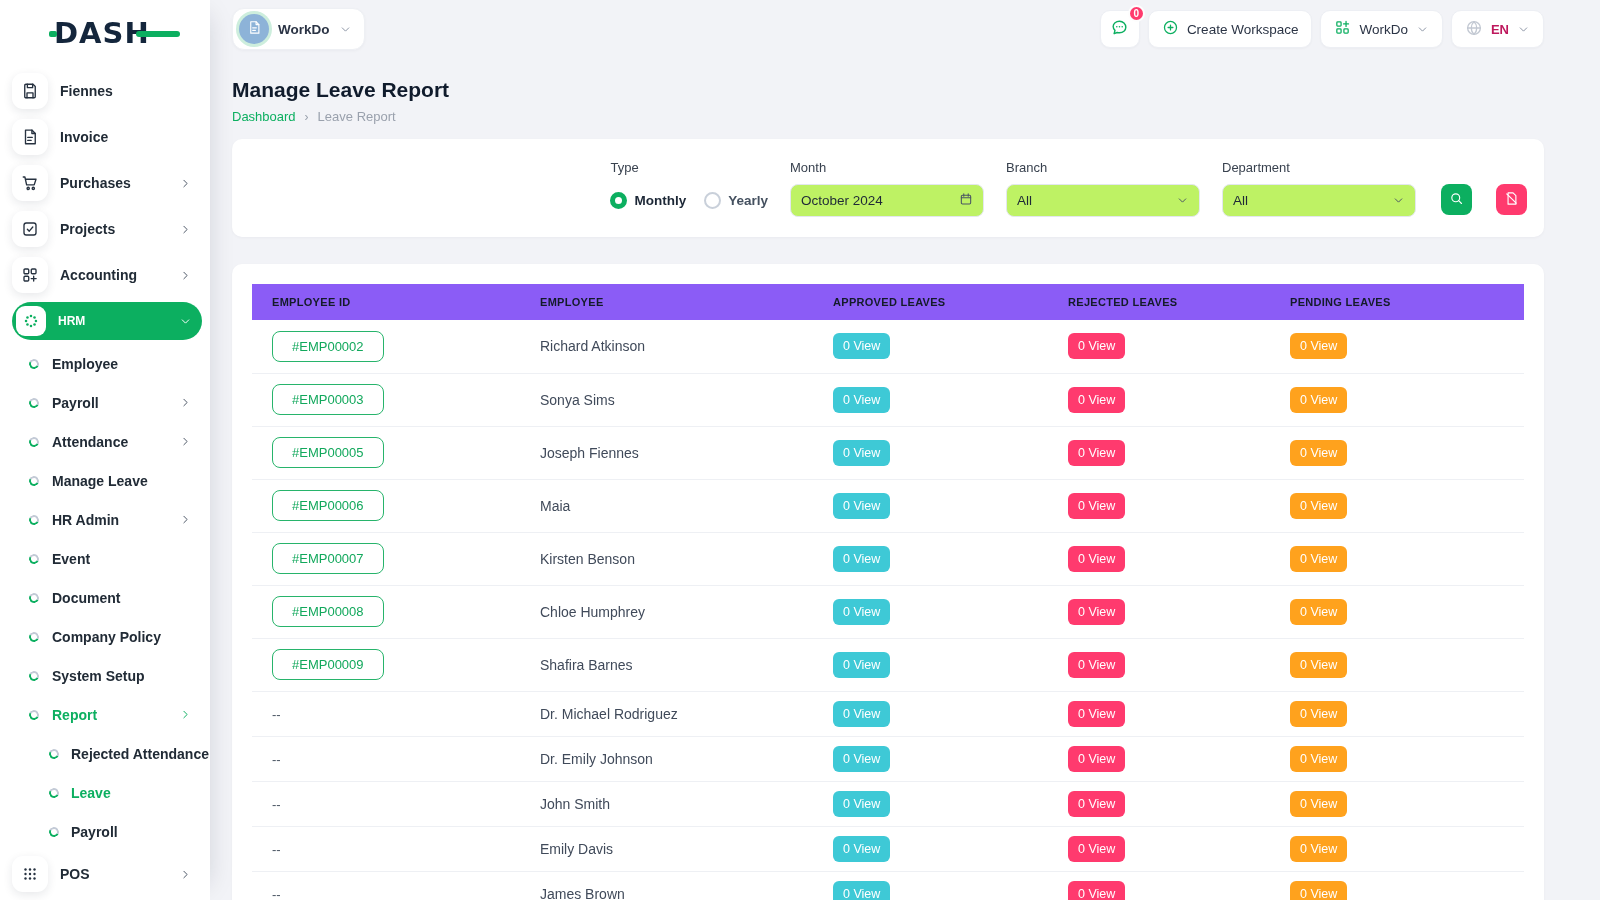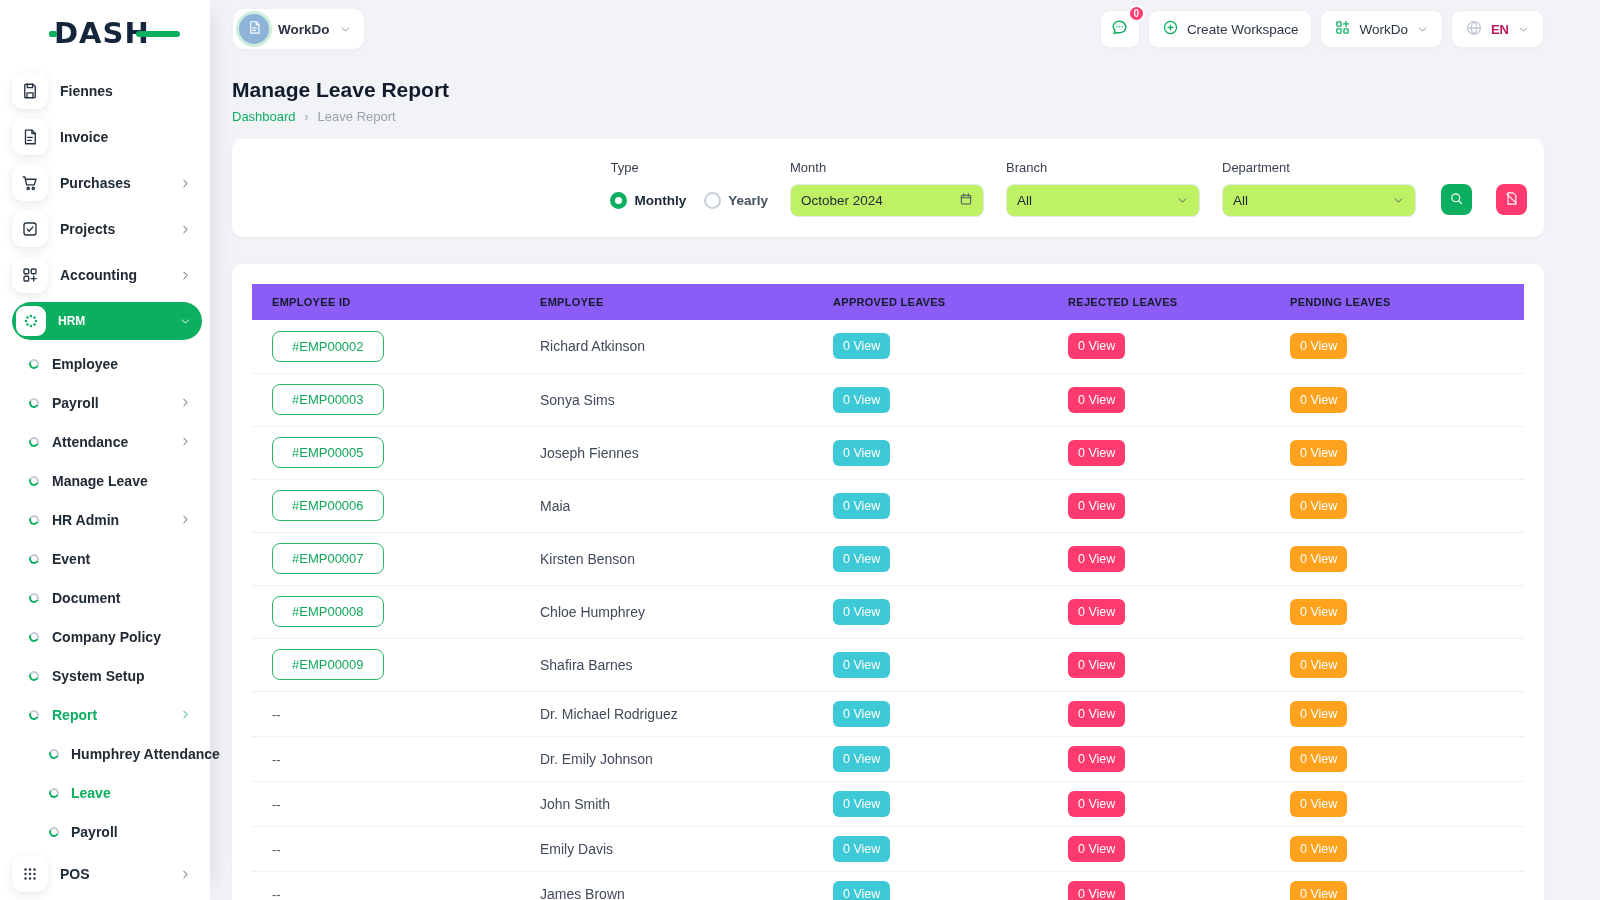--- a/index.html
+++ b/index.html
@@ -257,21 +257,21 @@
         <span class="bullet"></span>
         <span class="nav-label">Report</span>
         <span class="nav-chev">
           <svg viewBox="0 0 24 24" style="width:13px;height:13px" fill="none" stroke="currentColor" stroke-width="1.8" stroke-linecap="round" stroke-linejoin="round">
             <path d="M9 6l6 6-6 6"></path>
           </svg>
         </span>
       </div>
       <div class="nav-row style-bullet2">
         <span class="bullet"></span>
-        <span class="nav-label">Humphrey Attendance</span>
+        <span class="nav-label">Rejected Attendance</span>
       </div>
       <div class="nav-row style-bullet2 active-text">
         <span class="bullet"></span>
         <span class="nav-label">Leave</span>
       </div>
       <div class="nav-row style-bullet2">
         <span class="bullet"></span>
         <span class="nav-label">Payroll</span>
       </div>
       <div class="nav-row style-icon">

